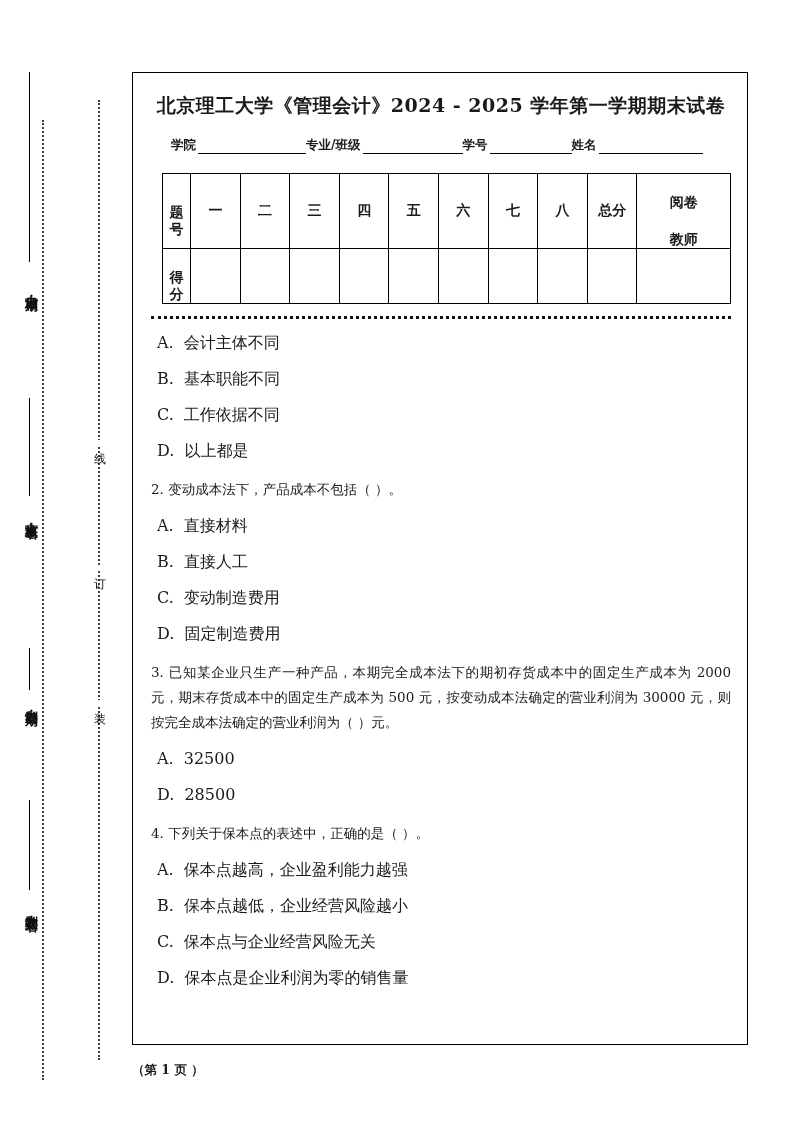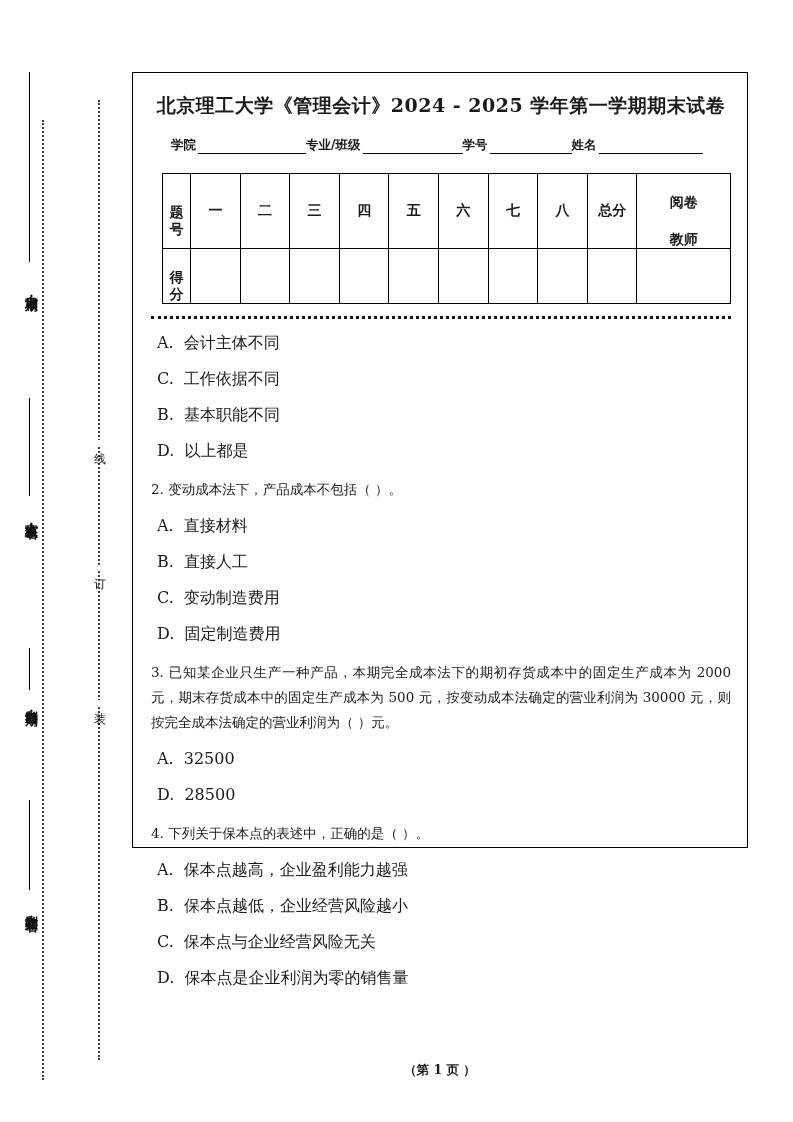--- a/index.html
+++ b/index.html
@@ -62,21 +62,21 @@
     padding: 3px 0;
     color: #111;
   }
 
   
   .page-frame {
     position: absolute;
     left: 132px;
     top: 72px;
     width: 616px;
-    height: 776px;
+    height: 973px;
     border: 1.6px solid #000;
     box-sizing: border-box;
   }
 
   .frame-inner {
     position: absolute;
     left: 18px;
     top: 14px;
     right: 16px;
   }
@@ -165,21 +165,21 @@
     font-family: "DejaVu Serif", "Liberation Serif", serif;
   }
   .opt-letter { margin-right: 5px; }
 
   
   .page-footer {
     position: absolute;
     left: 132px;
     top: 1062px;
     width: 616px;
-    text-align: center;
+    text-align: left;
     font-size: 12.5px;
     font-weight: bold;
     font-family: "DejaVu Serif", "Liberation Serif", serif;
   }
 </style>
 </head>
 <body>
 
 <div class="margin-dotted-outer"></div>
 <div class="margin-dotted-inner"></div>
@@ -252,26 +252,26 @@
     </table>
 
     <div class="dot-sep"></div>
 
 
     <div class="option">
       <span class="opt-letter">A.</span>
       <span>会计主体不同</span>
     </div>
     <div class="option">
+      <span class="opt-letter">B.</span>
+      <span>基本职能不同</span>
+    </div>
+    <div class="option">
       <span class="opt-letter">C.</span>
       <span>工作依据不同</span>
-    </div>
-    <div class="option">
-      <span class="opt-letter">B.</span>
-      <span>基本职能不同</span>
     </div>
     <div class="option">
       <span class="opt-letter">D.</span>
       <span>以上都是</span>
     </div>
 
     <div class="question">
       <span>2.</span>
       <span>变动成本法下，产品成本不包括（   ）。</span>
     </div>

